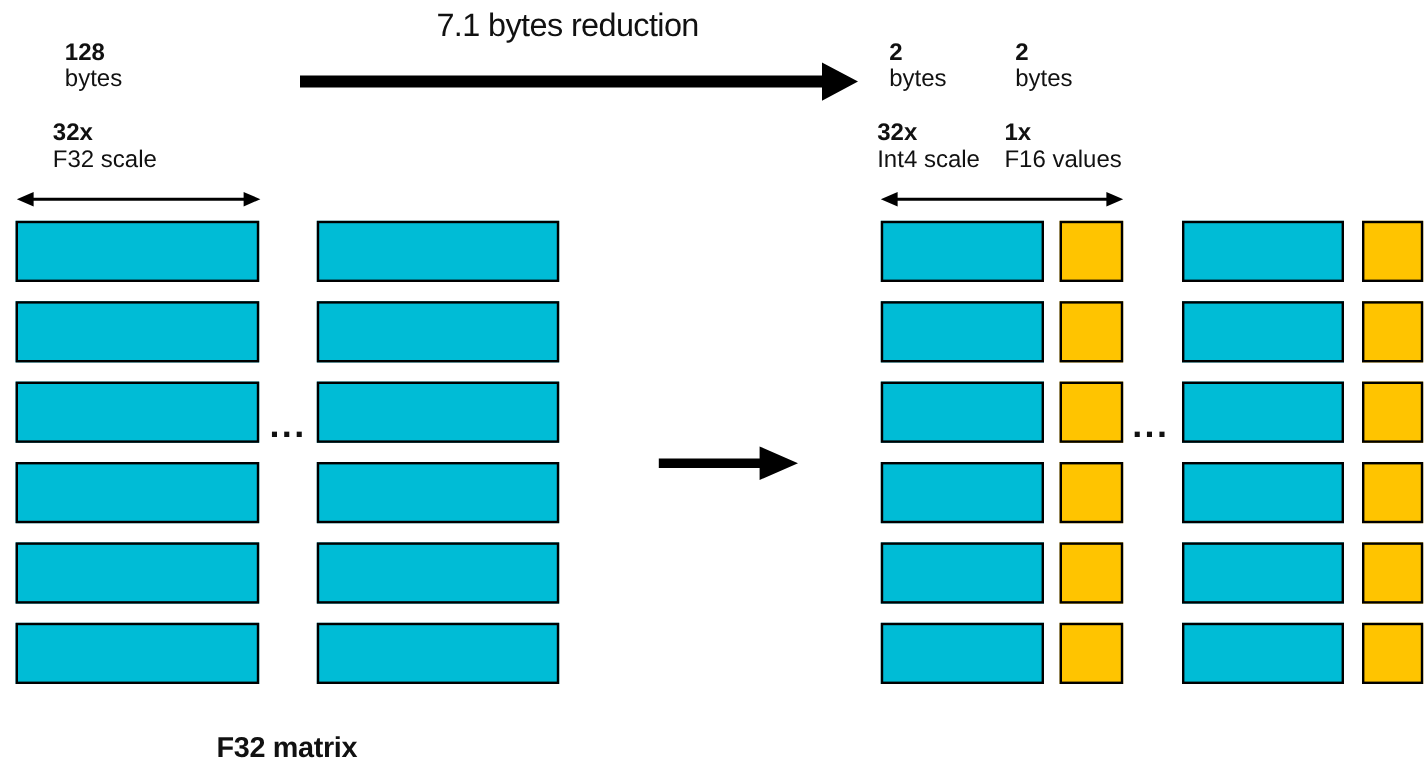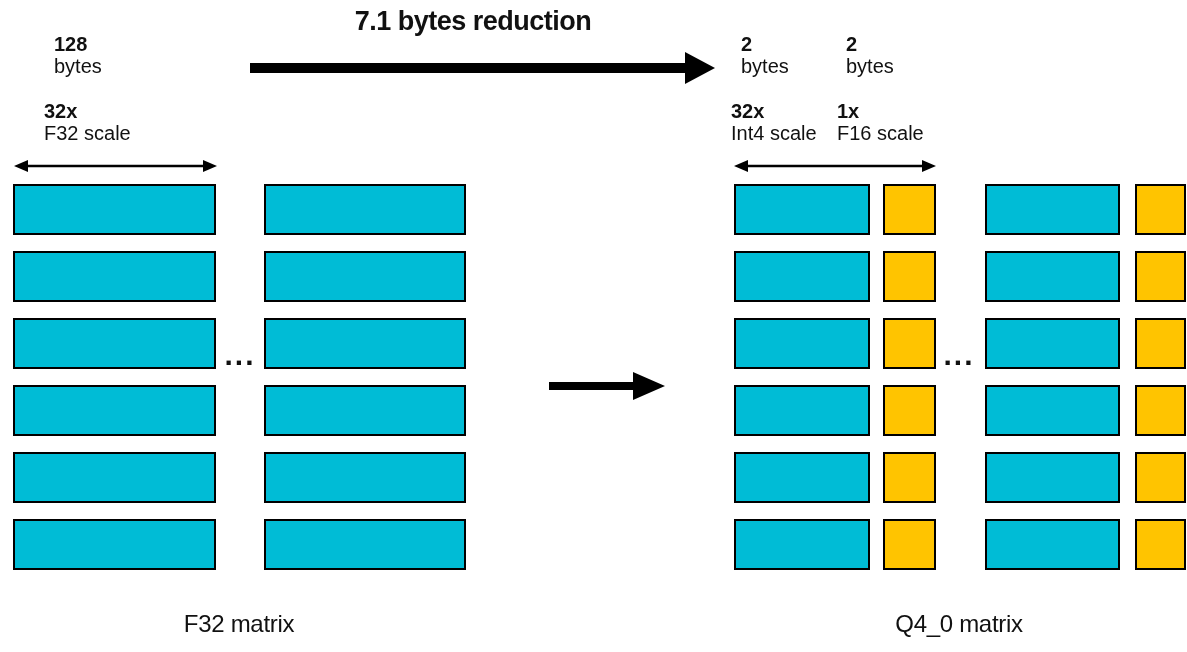--- a/index.html
+++ b/index.html
@@ -15,21 +15,21 @@
     height: 652px;
     background: #ffffff;
     overflow: hidden;
   }
   .abs { position: absolute; }
 
   .diagram-title {
     top: 6px; left: 273px; width: 400px;
     text-align: center;
     font-size: 27px;
-    font-weight: bold;
+    font-weight: normal;
     letter-spacing: -0.5px;
   }
 
   .two-line-label {
     text-align: left;
     font-size: 20px;
     line-height: 22px;
   }
   .two-line-label .lbl-strong { font-weight: bold; }
   .two-line-label .lbl-sub { font-weight: normal; }
@@ -55,21 +55,21 @@
     text-align: center;
     font-size: 30px;
     font-weight: bold;
     letter-spacing: 2px;
   }
 
   .matrix-label {
     top: 610px; width: 300px;
     text-align: center;
     font-size: 24px;
-    font-weight: normal;
+    font-weight: bold;
     letter-spacing: -0.3px;
   }
 
   svg { display: block; overflow: visible; }
 </style>
 </head>
 <body>
 
 <div id="canvas">
 
@@ -127,21 +127,21 @@
   <div class="abs two-line-label" style="left:846px; top:33px; width:120px;">
     <div class="lbl-strong">2</div>
     <div class="lbl-sub">bytes</div>
   </div>
   <div class="abs two-line-label" style="left:731px; top:100px; width:140px;">
     <div class="lbl-strong">32x</div>
     <div class="lbl-sub">Int4 scale</div>
   </div>
   <div class="abs two-line-label" style="left:837px; top:100px; width:140px;">
     <div class="lbl-strong">1x</div>
-    <div class="lbl-sub">F16 scale</div>
+    <div class="lbl-sub">F16 values</div>
   </div>
 
   <svg class="abs" style="left:734px; top:159px;" width="202" height="14">
     <line x1="12" y1="7" x2="190" y2="7" stroke="#000000" stroke-width="2.4"></line>
     <polygon points="0,7 14,1 14,13" fill="#000000"></polygon>
     <polygon points="202,7 188,1 188,13" fill="#000000"></polygon>
   </svg>
 
   <div class="abs col" style="left:734px; width:136px;">
       <div class="block" style="background-color: rgb(0, 188, 214);"></div>
@@ -172,15 +172,14 @@
     </div>
   <div class="abs col" style="left:1135px; width:51px;">
       <div class="block" style="background-color: rgb(255, 196, 0);"></div>
       <div class="block" style="background-color: rgb(255, 196, 0);"></div>
       <div class="block" style="background-color: rgb(255, 196, 0);"></div>
       <div class="block" style="background-color: rgb(255, 196, 0);"></div>
       <div class="block" style="background-color: rgb(255, 196, 0);"></div>
       <div class="block" style="background-color: rgb(255, 196, 0);"></div>
     </div>
 
-  <div class="abs matrix-label" style="left:809px;">Q4_0 matrix</div>
 
 </div>
 
 </body></html>

